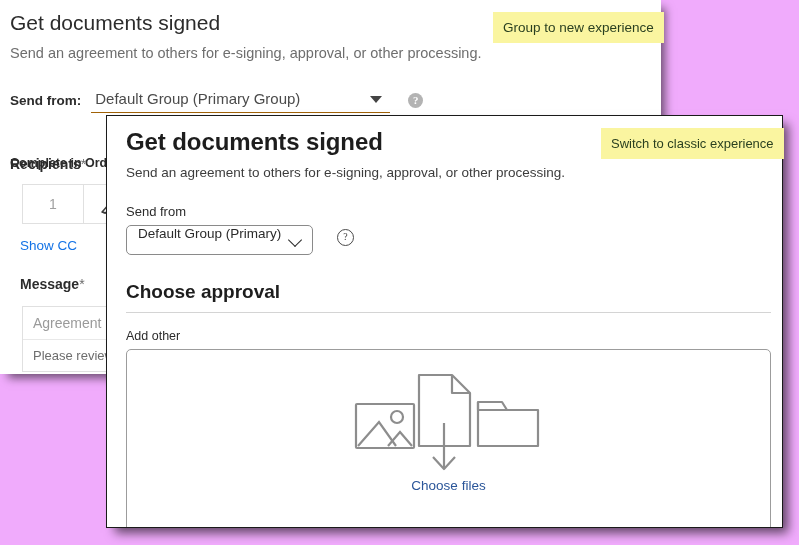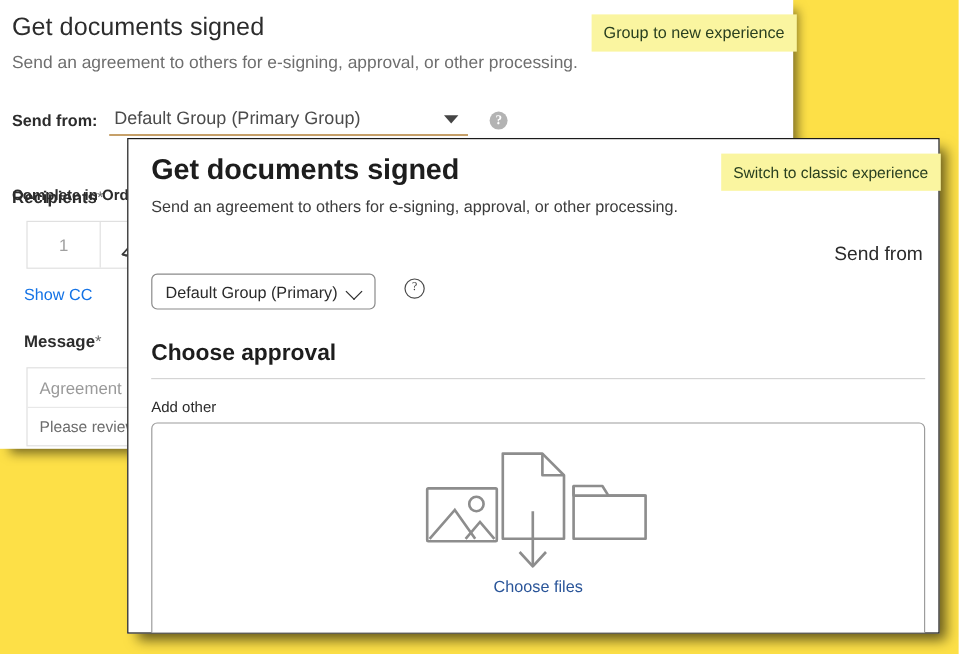--- a/index.html
+++ b/index.html
@@ -5,21 +5,21 @@
   html, body {
     margin: 0;
     padding: 0;
     background: #ffffff;
   }
   #screen {
     position: relative;
     width: 799px;
     height: 545px;
     overflow: hidden;
-    background: #fde047;
+    background: #f0abfc;
     font-family: "Liberation Sans", sans-serif;
     -webkit-font-smoothing: antialiased;
   }
 
   
   #classic-panel {
     position: absolute;
     left: 0;
     top: 0;
     width: 661px;
@@ -231,35 +231,34 @@
     line-height: 19px;
     margin-top: 6px;
   }
   #switch-classic {
     left: 601px;
     top: 128px;
     background: #faf5a0;
     font-size: 13px;
   }
   .field-label {
-    font-size: 16px;
+    font-size: 13px;
     color: #2b2b2b;
     margin-top: 22px;
-    text-align: right;
   }
   .mdl-select {
     position: relative;
     margin-top: 6px;
     width: 187px;
     height: 30px;
     border: 1px solid #8a8a8a;
     border-radius: 5px;
     box-sizing: border-box;
     display: flex;
-    align-items: center;
+    align-items: flex-start;
     padding-left: 11px;
     font-size: 13.5px;
     color: #2b2b2b;
     background: #fff;
     cursor: pointer;
   }
   .chev {
     position: absolute;
     right: 12px;
     top: 9px;

